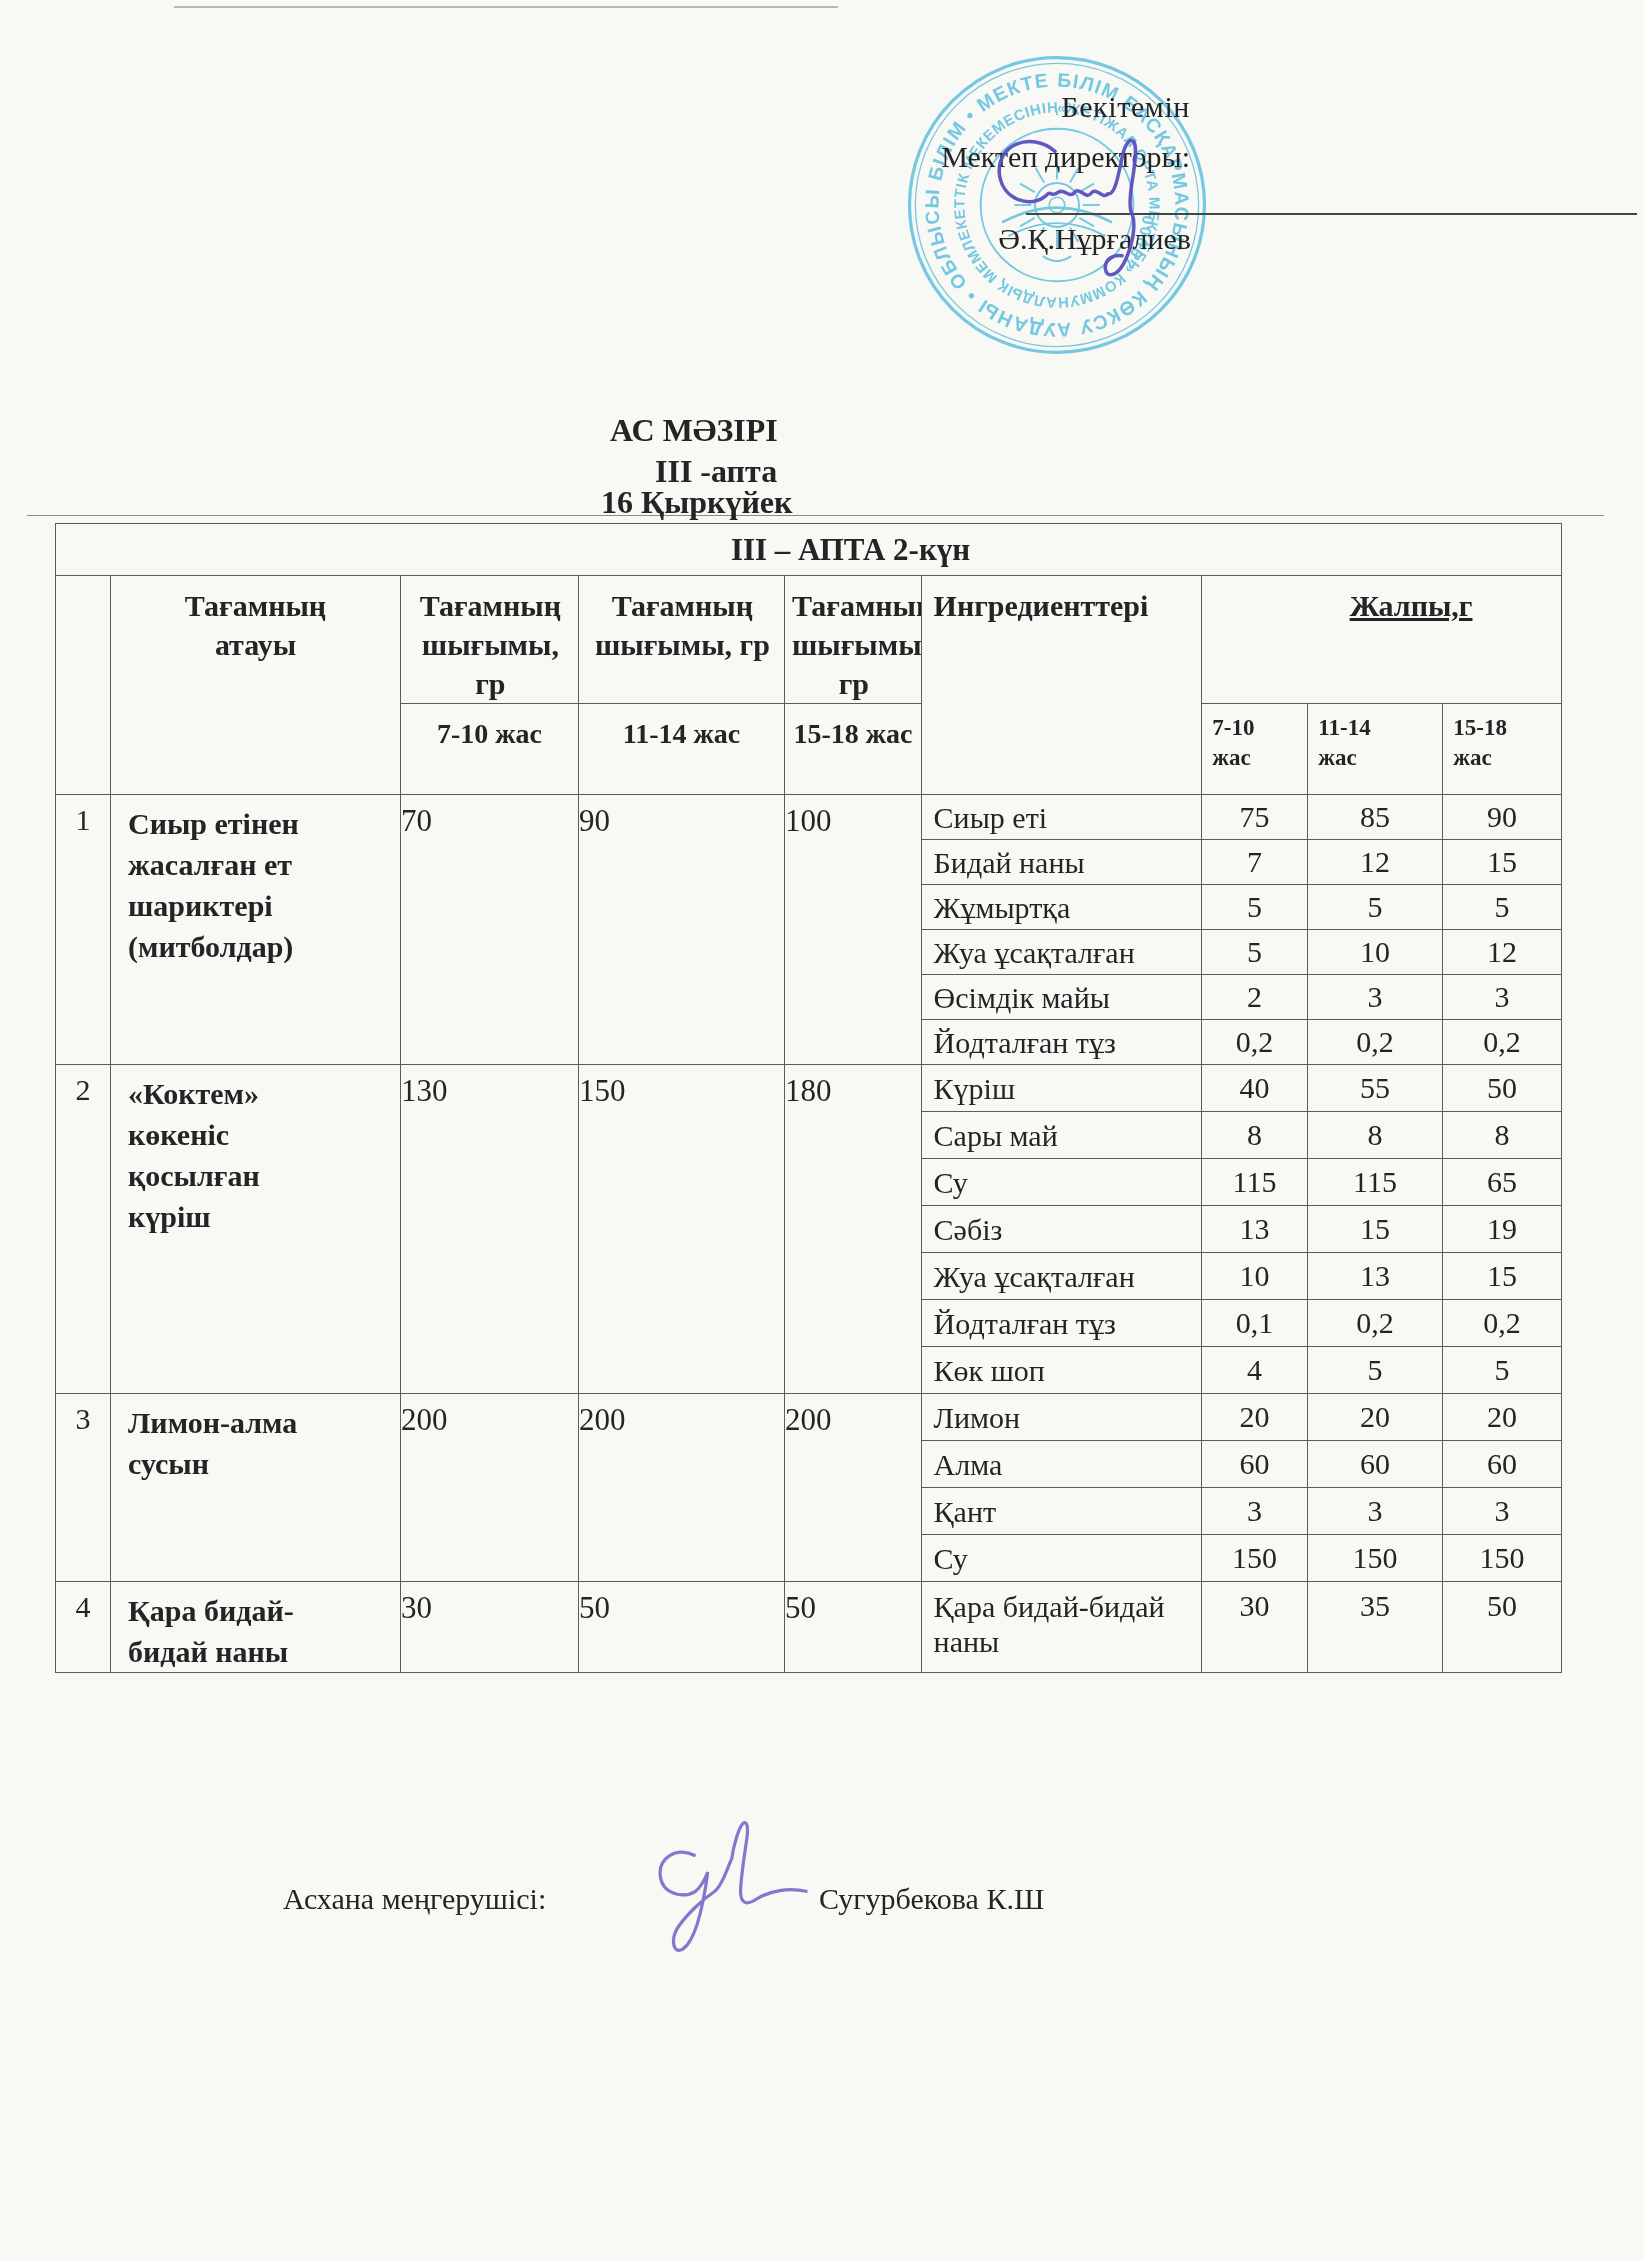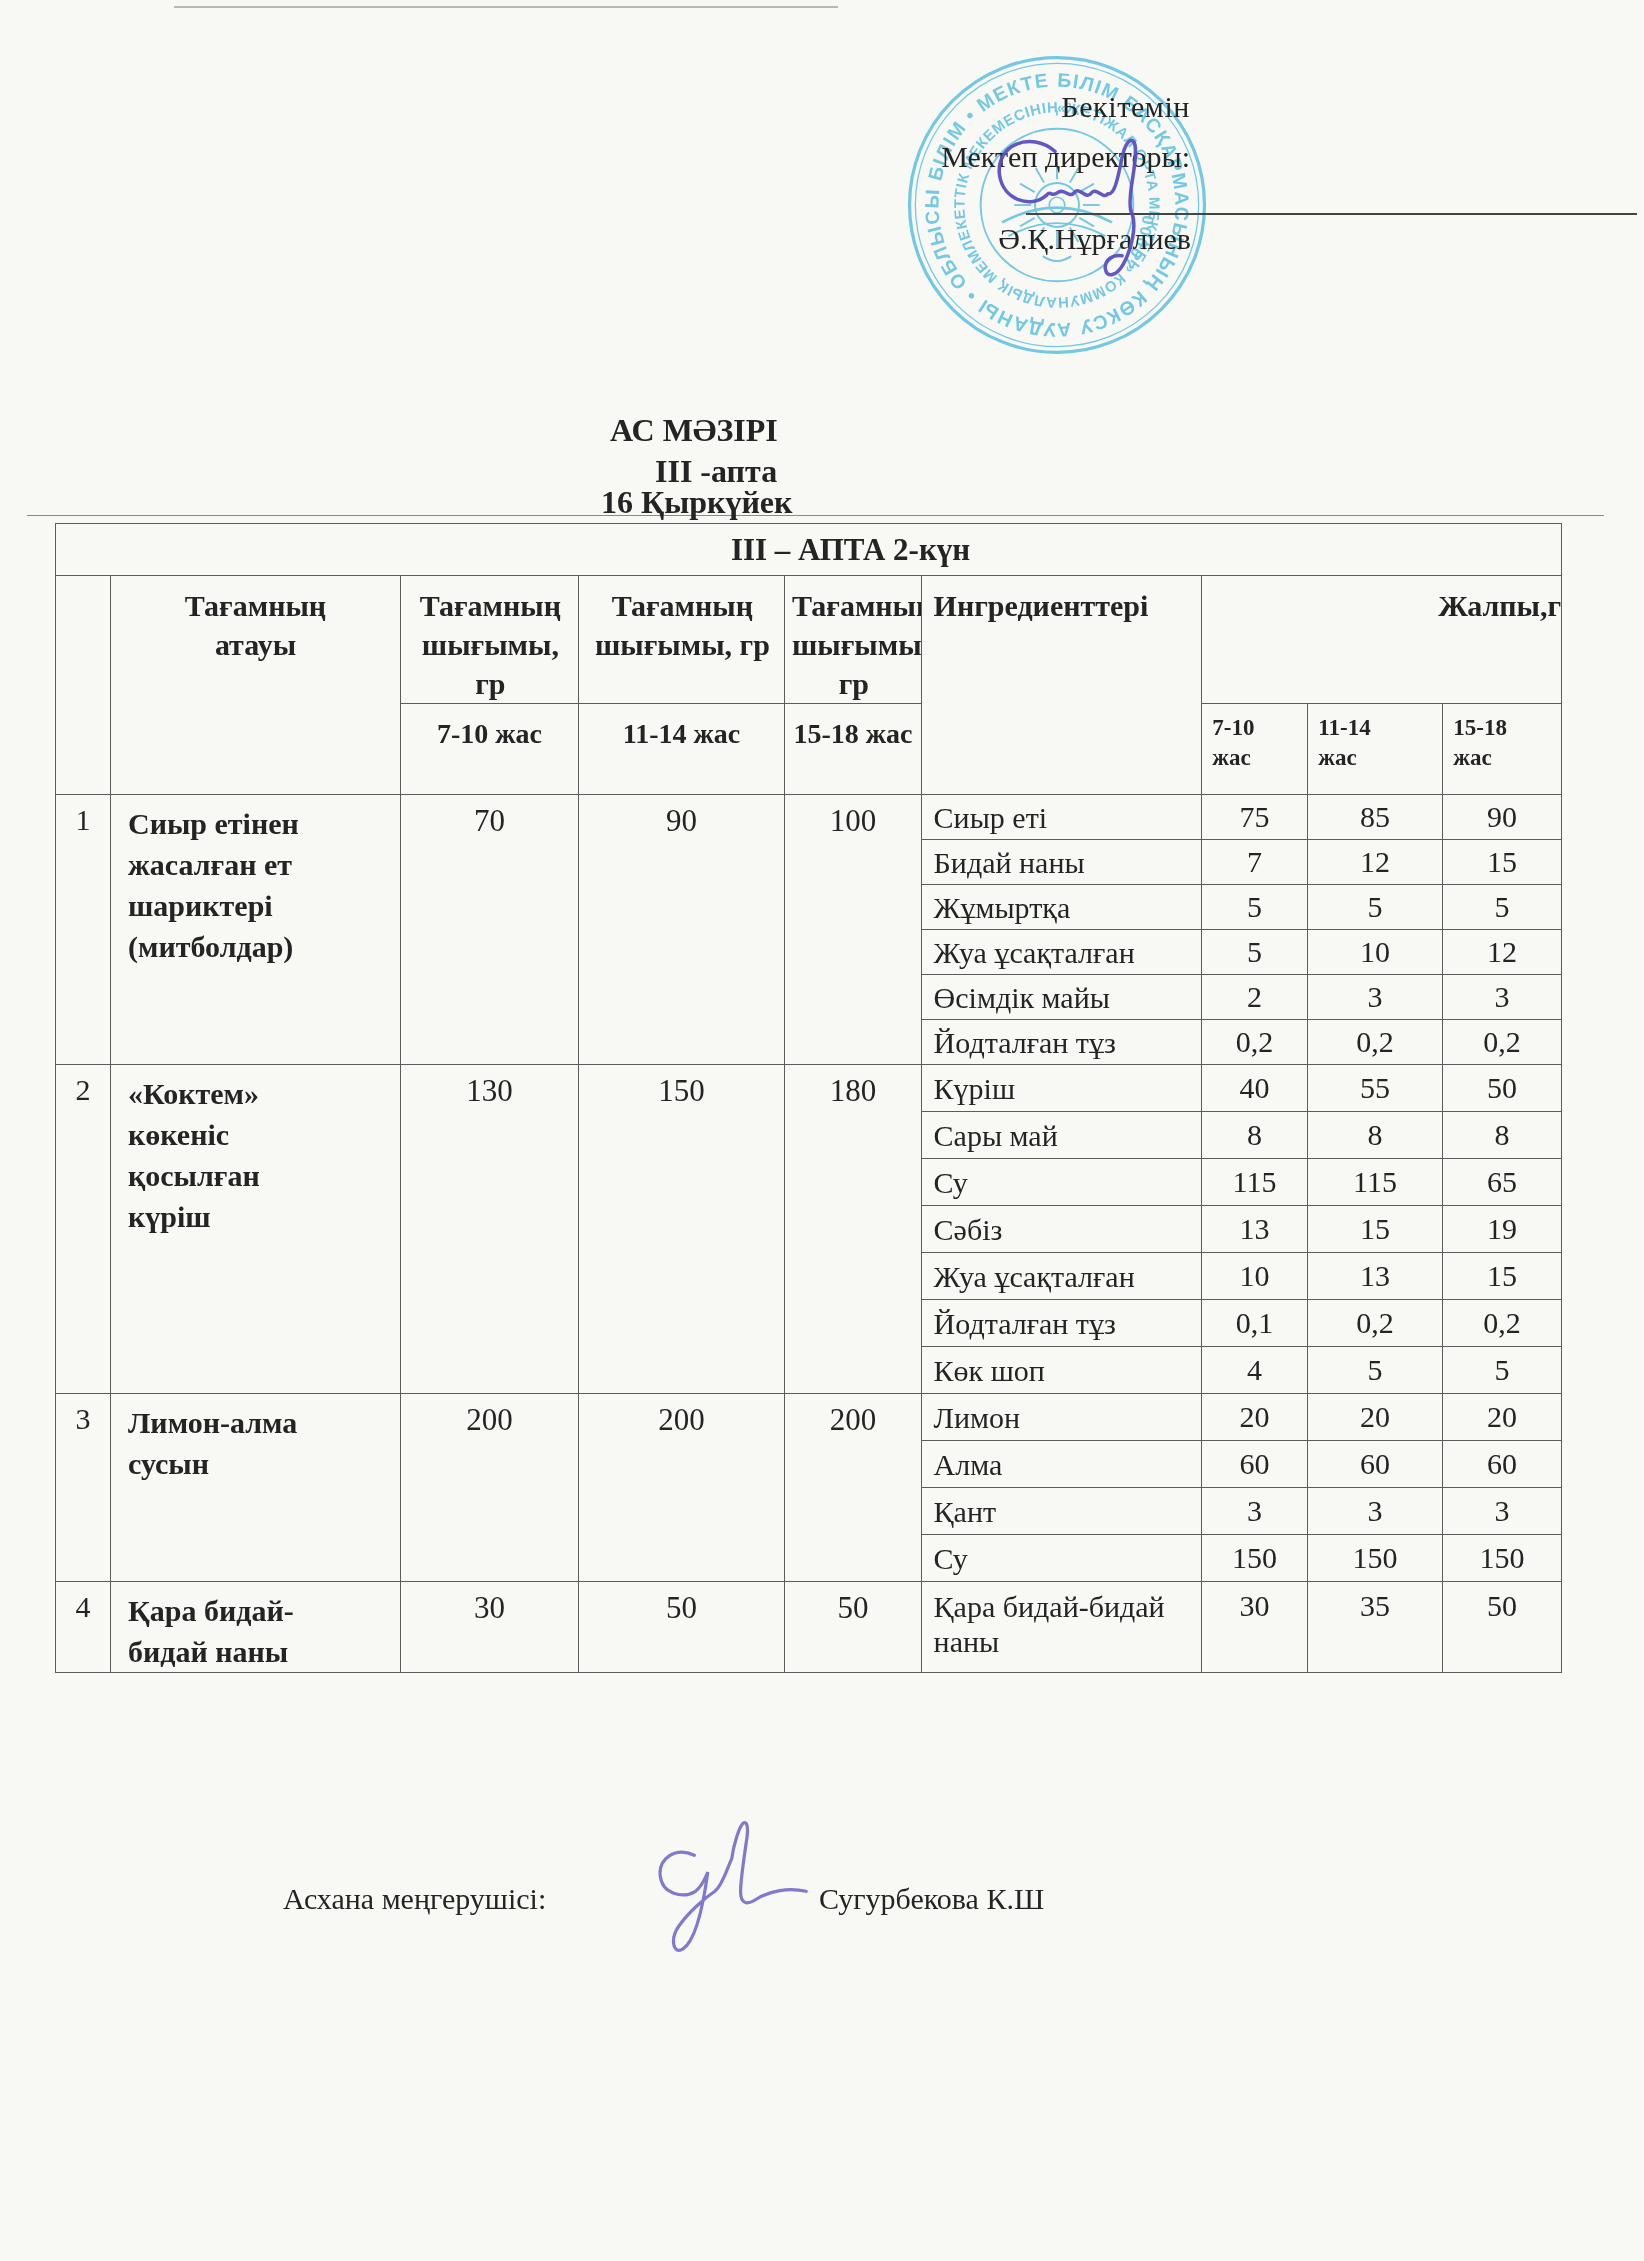--- a/index.html
+++ b/index.html
@@ -43,29 +43,29 @@
   table.menu td{border:1.3px solid var(--gridline);overflow:hidden;}
   tr.banner-row{height:52px;}
   td.banner-cell{font-weight:bold;font-size:31px;text-align:center;vertical-align:middle;
     padding-left:84px;border-bottom:1.9px solid #454545;}
   tr.hdr1{height:121px;} tr.hdr2{height:91px;}
   .hdr-cell{font-weight:bold;font-size:30px;text-align:center;vertical-align:top;
     padding-top:10.3px;line-height:39px;}
   .h-name{padding-left:59px;padding-right:59px;}
   .h-out{padding-left:7px;padding-right:5.2px;}
   .h-ing{text-align:left;padding-left:11.6px;}
-  .h-total{text-align:right;padding-left:59px;}
+  .h-total{text-align:center;padding-left:59px;text-decoration:underline;}
   .age{font-weight:bold;font-size:28px;text-align:center;vertical-align:top;padding-top:14px;}
   .age-sm{font-weight:bold;font-size:23px;text-align:left;vertical-align:top;
     padding:9px 37px 0 10.3px;line-height:30px;}
   tr.g1{height:45px;} tr.g2{height:47px;} tr.g3{height:47px;} tr.g4{height:84px;}
   td.c-num{text-align:center;vertical-align:top;padding-top:7.7px;font-size:30px;}
   td.c-name{vertical-align:top;font-weight:bold;font-size:30px;line-height:41px;
     padding:7.7px 81px 0 17px;}
-  td.c-out{vertical-align:top;text-align:center;padding-top:7.7px;font-size:31px;}
+  td.c-out{vertical-align:top;text-align:left;padding-top:7.7px;font-size:31px;}
   td.ing{font-size:30px;vertical-align:middle;padding-left:11.6px;line-height:35px;}
   td.gv{font-size:30px;vertical-align:middle;text-align:center;}
   tr.sub td{border-top:1.3px solid #909090;}
   tr.dish-start td{border-top:1.9px solid #3d3d3d;}
   
   .footer-label{left:283px;top:1882px;font-size:30px;}
   .footer-name{left:819px;top:1882px;font-size:30px;}
   svg text{font-family:"Liberation Sans","DejaVu Sans",sans-serif;}
 </style>
 </head>

